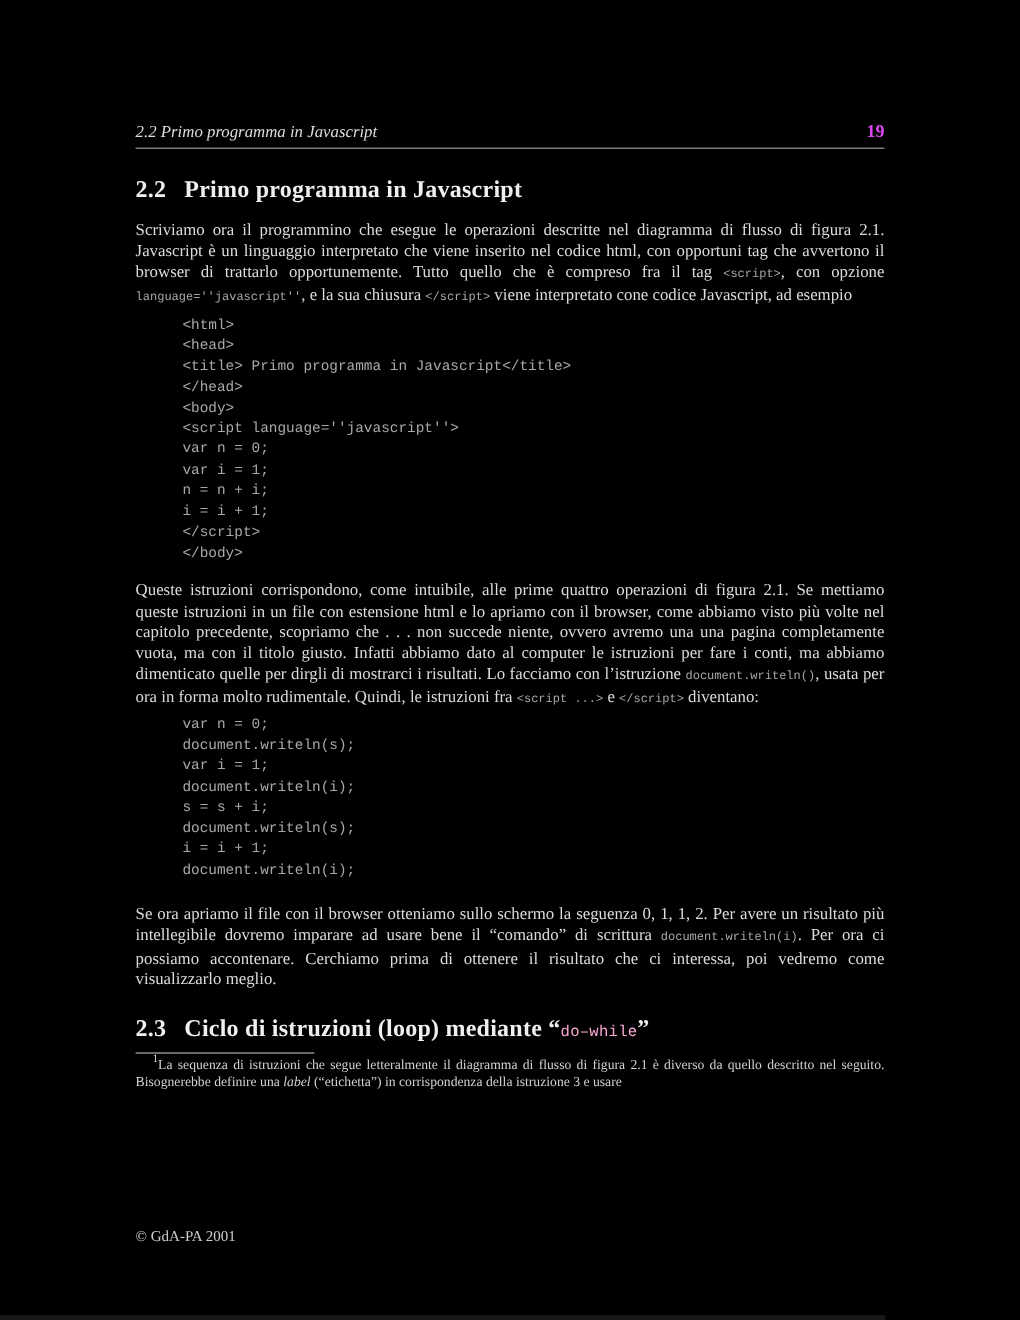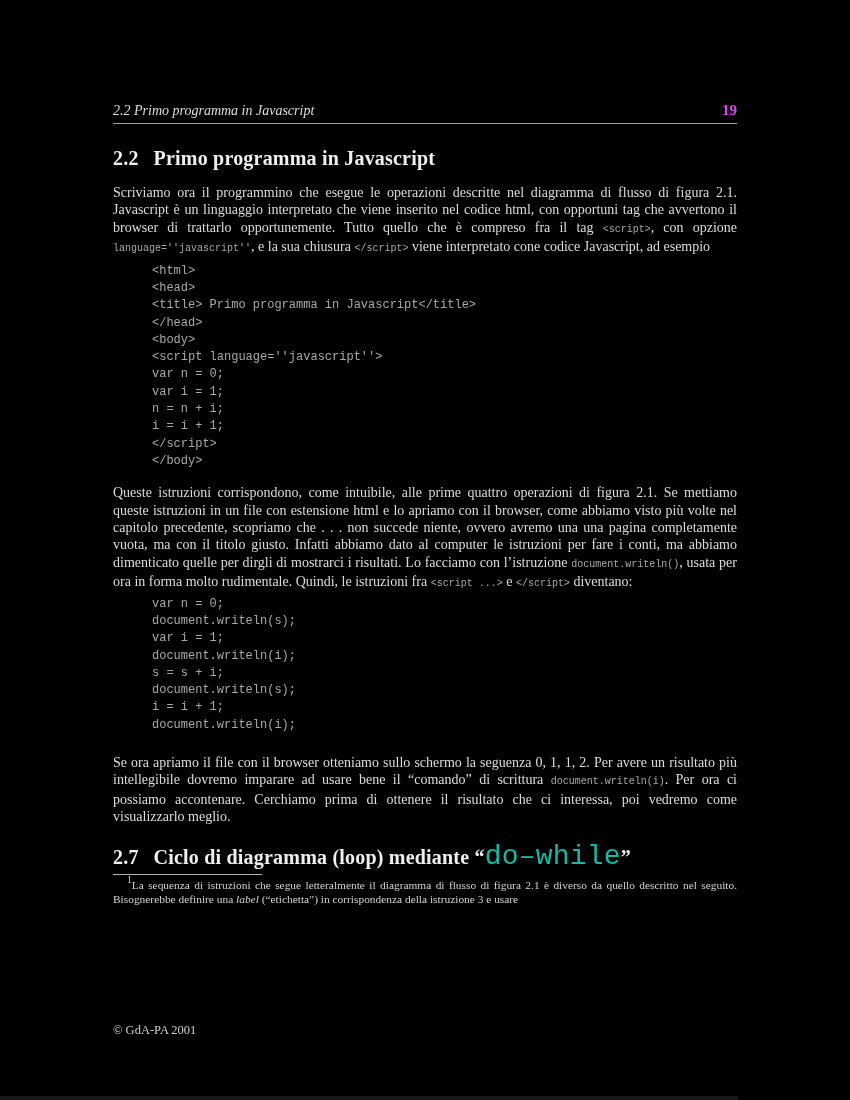--- a/index.html
+++ b/index.html
@@ -18,21 +18,21 @@
   }
   .rh-title { font-style:italic; font-size:14px; color:#dedede; }
   .rh-page  { font-weight:bold; font-size:15px; color:#d946ef; }
   .header-rule { border:0; border-top:1.3px solid #9c9c9c; margin:4px 0 0 0; }
 
   .section-heading {
     margin:22px 0 0 0; font-size:20px; font-weight:bold; color:#efefef;
     line-height:24px; letter-spacing:0.2px;
   }
   .section-heading .sec-num { margin-right:15px; }
-  .section-heading .tt { font-size:28px; font-weight:normal; color:#14b8a6; }
+  .section-heading .tt { font-size:13px; font-weight:normal; color:#f9a8d4; }
 
   p.body {
     margin:14px 0 0 0; font-size:14px; line-height:17.4px;
     text-align:justify; color:#dcdcdc;
   }
   .tt {
     font-family:"Liberation Mono", monospace;
     color:#a8a8a8; font-size:10px;
   }
   pre.code {
@@ -102,21 +102,21 @@
 var i = 1;
 document.writeln(i);
 s = s + i;
 document.writeln(s);
 i = i + 1;
 document.writeln(i);</pre>
 
     <p class="body after-code"><span>Se ora apriamo il file con il browser otteniamo sullo schermo la seguenza 0, 1, 1, 2.  Per avere un risultato più intellegibile dovremo imparare ad usare bene il “comando” di scrittura </span><span class="tt">document.writeln(i)</span><span>.  Per ora ci possiamo accontenare.  Cerchiamo prima di ottenere il risultato che ci interessa, poi vedremo come visualizzarlo meglio.</span></p>
 
     <div class="section-heading heading-23">
-      <span class="sec-num">2.7</span><span><span>Ciclo di diagramma (loop) mediante “</span><span class="tt">do–while</span><span>”</span></span>
+      <span class="sec-num">2.3</span><span><span>Ciclo di istruzioni (loop) mediante “</span><span class="tt">do–while</span><span>”</span></span>
     </div>
 
 
     <hr class="footnote-rule">
 
     <p class="footnote"><span class="sup">1</span><span>La sequenza di istruzioni che segue letteralmente il diagramma di flusso di figura 2.1 è diverso da quello descritto nel seguito.  Bisognerebbe definire una </span><span class="it">label</span><span> (“etichetta”) in corrispondenza della istruzione 3 e usare</span></p>
 
   </div>
 
   <div class="copyright">© GdA-PA 2001</div>

